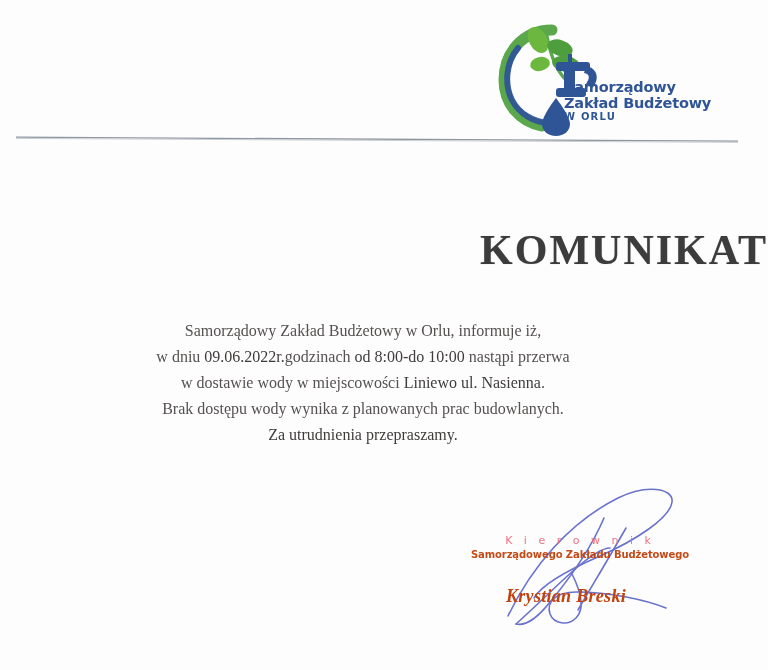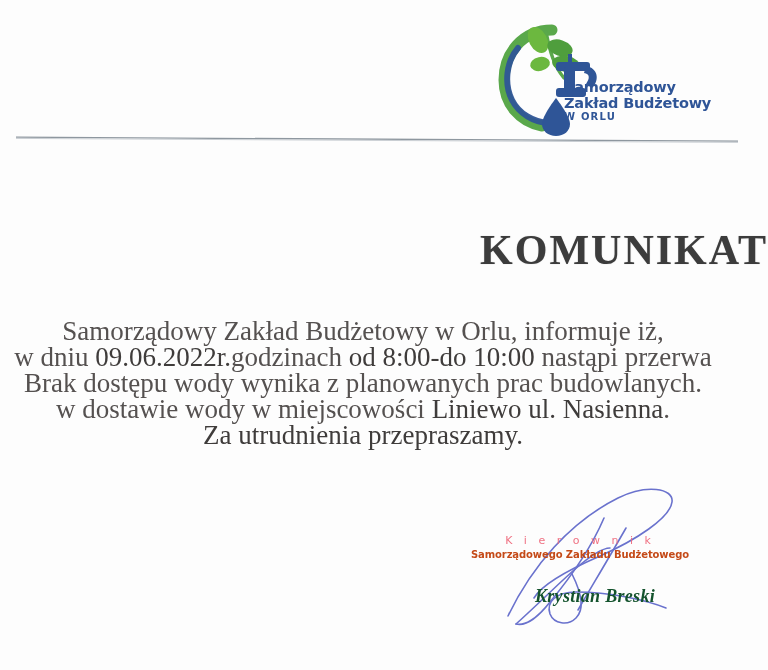--- a/index.html
+++ b/index.html
@@ -93,21 +93,21 @@
     text-shadow: 0 0 1px rgba(60,60,60,0.35);
   }
 
   
   .body-copy {
     position: absolute;
     top: 318px;
     left: 0;
     width: 726px;
     text-align: center;
-    font-size: 27px;
+    font-size: 16px;
     line-height: 26px;
     color: #555150;
   }
   .body-copy p {
     margin: 0;
     white-space: nowrap;
   }
   .body-copy b {
     font-weight: normal;
     color: #3f3c3b;
@@ -149,24 +149,23 @@
     white-space: nowrap;
   }
   .sig-name {
     position: absolute;
     left: 56px;
     top: 112px;
     font-family: "Liberation Serif", serif;
     font-style: italic;
     font-weight: bold;
     font-size: 18px;
-    color: #14532d;
+    color: #c2410c;
     letter-spacing: 0.3px;
     white-space: nowrap;
-    margin-left: 29px;
   }
   .sig-scrawl {
     position: absolute;
     left: 0;
     top: 0;
     width: 305px;
     height: 165px;
     pointer-events: none;
   }
 </style>
@@ -214,22 +213,22 @@
       <line x1="0" y1="2.2" x2="722" y2="6.2" stroke="#8e979f" stroke-width="1.3"></line>
       <line x1="0" y1="3.4" x2="722" y2="7.4" stroke="#c9ced3" stroke-width="1"></line>
     </svg>
   </div>
 
   <h1 class="doc-title">KOMUNIKAT</h1>
 
   <div class="body-copy" id="body-copy">
       <p><span>Samorządowy Zakład Budżetowy w Orlu, informuje iż,</span></p>
       <p><span>w dniu </span><b>09.06.2022r.</b><span>godzinach </span><b>od 8:00-do 10:00</b><span> nastąpi przerwa</span></p>
+      <p><span>w dostawie wody w miejscowości </span><b>Liniewo ul. Nasienna</b><span>.</span></p>
       <p><span>Brak dostępu wody wynika z planowanych prac budowlanych.</span></p>
-      <p><span>w dostawie wody w miejscowości </span><b>Liniewo ul. Nasienna</b><span>.</span></p>
       <p class="line-final"><b>Za utrudnienia przepraszamy.</b></p>
     </div>
 
   <div class="signature-area">
 
     <svg class="sig-scrawl" viewBox="0 0 305 165">
       <g fill="none" stroke="#5a63c8" stroke-width="1.6" stroke-linecap="round" stroke-linejoin="round" opacity="0.9">
         <path d="M58 142 C82 92 120 48 168 24 C196 10 224 14 222 28 C220 44 186 66 150 82 C118 96 92 110 84 124"></path>
         <path d="M154 44 C142 72 120 104 100 128 C86 146 74 152 66 150"></path>
         <path d="M66 150 C84 134 106 112 124 96 C140 82 152 74 160 74"></path>

